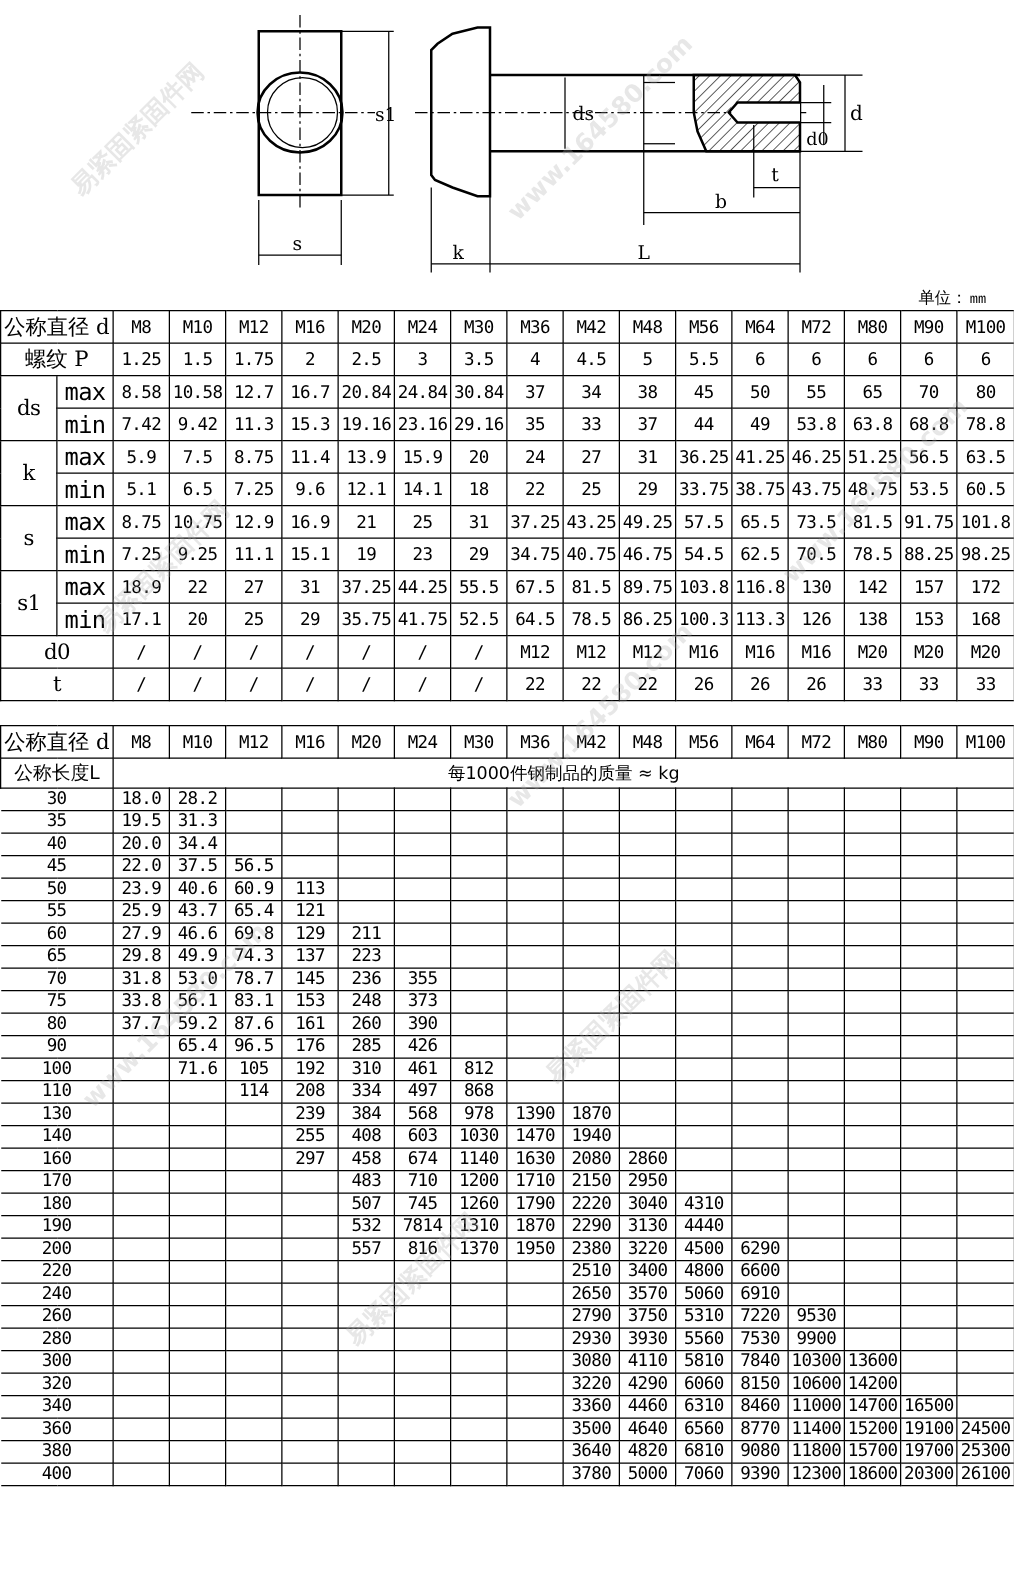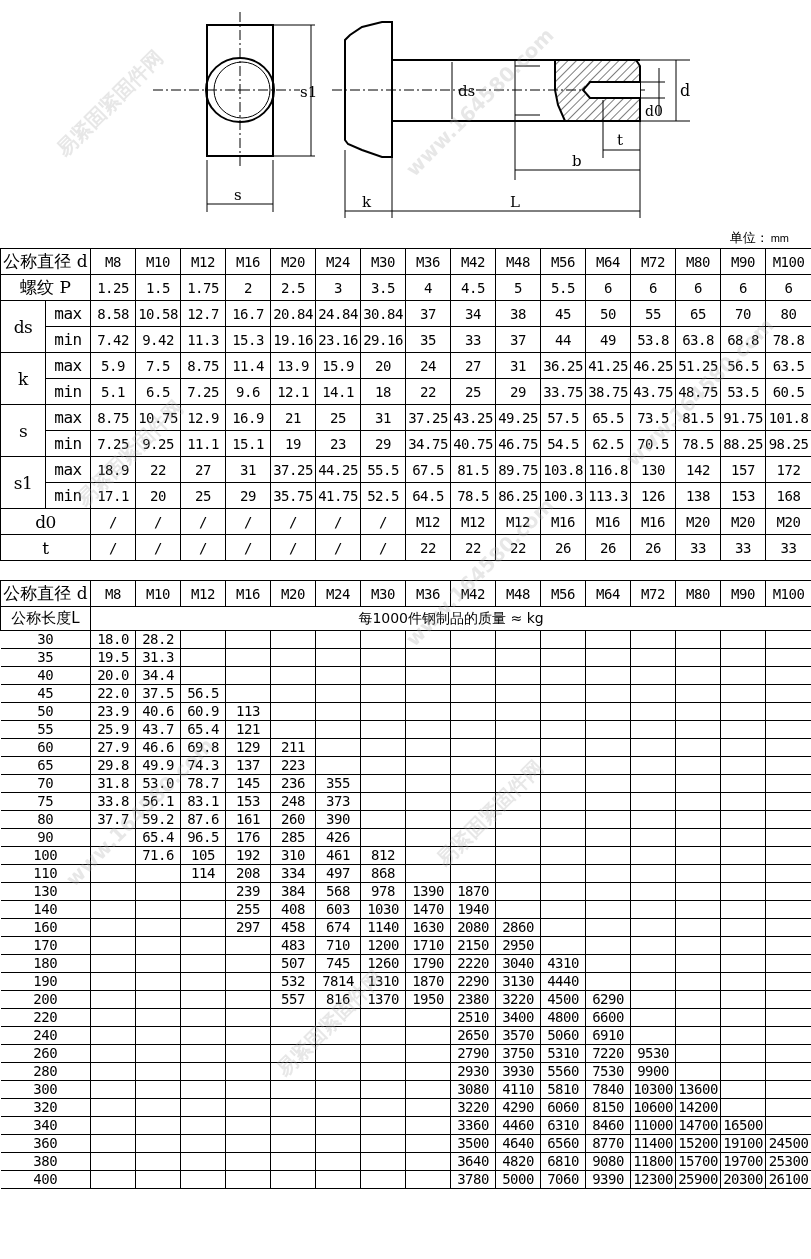--- a/index.html
+++ b/index.html
@@ -1,27 +1,27 @@
 <!DOCTYPE html>
 <html><head>
 <meta charset="utf-8">
 <style>
   html, body { margin: 0; padding: 0; background: #ffffff; }
   body { width: 811px; height: 1259px; position: relative; overflow: hidden;
          font-family: "DejaVu Serif", "Liberation Serif", serif; color: #000; }
   .drawing { position: absolute; left: 0; top: 0; width: 811px; height: 228px; }
   .unit { position: absolute; right: 22px; top: 229px; font-size: 13px;
           font-family: "DejaVu Sans", sans-serif; }
-  .unit .mm { font-family: Liberation Sans, sans-serif; font-size: 11px; margin-left: 2px; text-align: right; }
+  .unit .mm { font-family: Liberation Mono, monospace; font-size: 11px; margin-left: 2px; text-align: right; }
   table { border-collapse: collapse; position: absolute; left: 0; table-layout: fixed; }
   td { border: 1.5px solid #000; text-align: center; padding: 0; font-size: 14px;
        white-space: nowrap; overflow: hidden; font-family: "DejaVu Sans Mono", "Liberation Mono", monospace; letter-spacing: -0.5px; }
   .cjk { font-family: "DejaVu Sans", sans-serif; letter-spacing: 0; }
   .big { font-size: 17px; font-family: "DejaVu Serif", serif; }
-  .sub { font-size: 16px; }
+  .sub { font-size: 19px; }
   #specs { top: 248px; width: 811px; }
   #specs td { height: 25px; }
   #weights { top: 580px; width: 811px; }
   #weights tr.hdr td { height: 25px; }
   #weights tr.sub-hdr td { height: 23px; text-align: center; }
   #weights tr.row td { height: 17px; font-size: 14px; line-height: 17px; }
   #weights tr.row td.len { border-left: none; border-right: 1.5px solid #000; }
   #weights tr.row td:first-child { border-left: none; margin-left: 36px; }
   .wm { position: absolute; color: rgba(170,170,170,0.28); font-family: "DejaVu Sans", sans-serif;
         font-size: 20px; font-weight: bold; transform: rotate(-45deg); pointer-events: none; white-space: nowrap; }
@@ -982,21 +982,21 @@
         <td></td>
         <td></td>
         <td></td>
         <td></td>
         <td></td>
         <td>3780</td>
         <td>5000</td>
         <td>7060</td>
         <td>9390</td>
         <td>12300</td>
-        <td>25900</td>
+        <td>18600</td>
         <td>20300</td>
         <td>26100</td>
       </tr>
     </tbody>
 </table>
 
 <div class="wm" style="left:40px;top:90px">易紧固紧固件网</div>
 <div class="wm" style="left:380px;top:90px">www.164580.com</div>
 <div class="wm" style="left:60px;top:440px">易紧固紧固件网</div>
 <div class="wm" style="left:380px;top:560px">www.164580.com</div>

